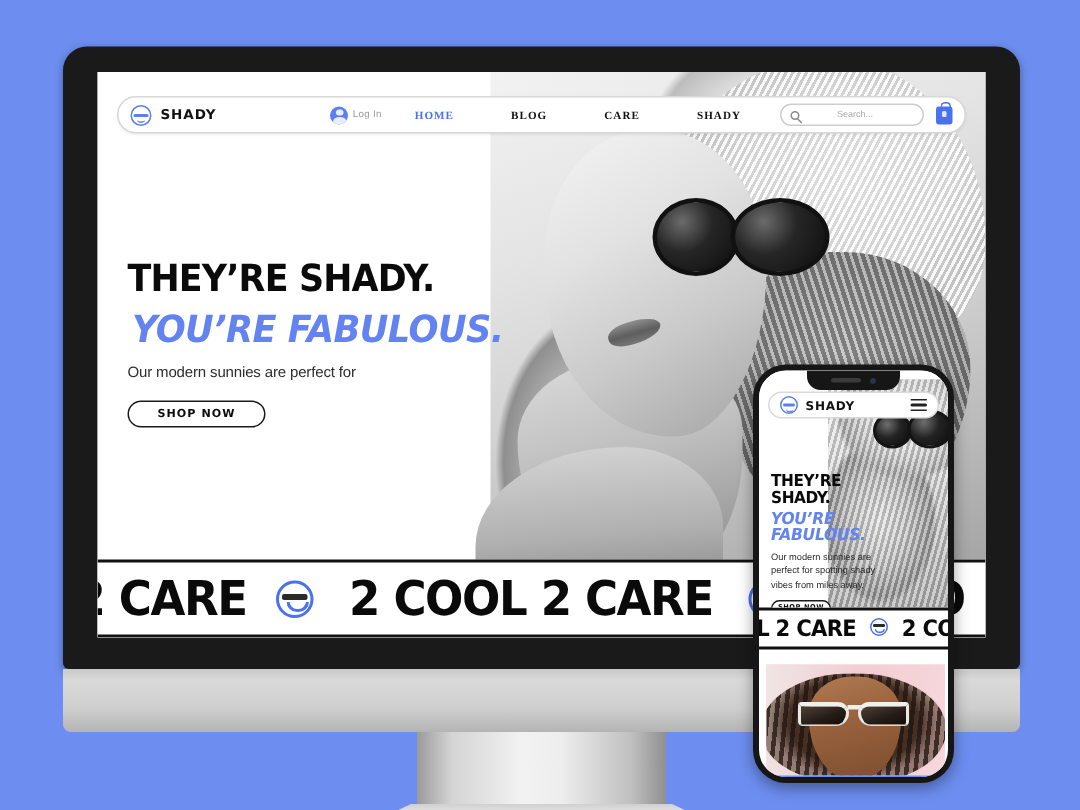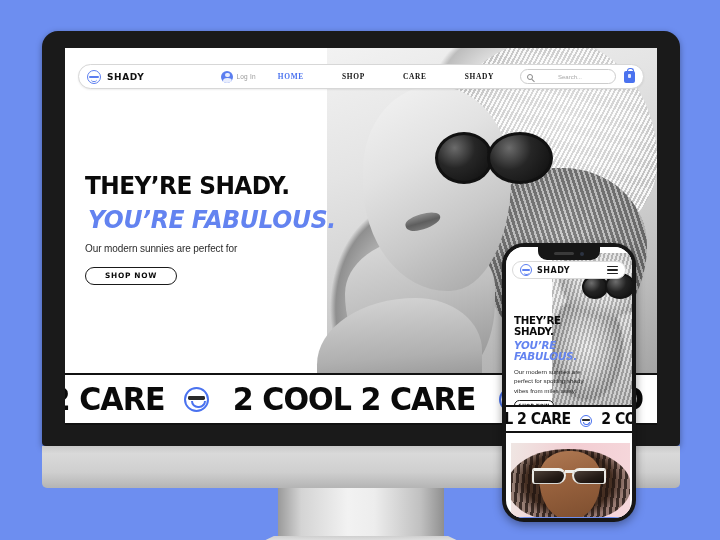--- a/index.html
+++ b/index.html
@@ -356,21 +356,21 @@
   .p-btn span {
     font-family:"DejaVu Sans", sans-serif;
     font-size:4.4px; font-weight:900; letter-spacing:.4px; color:#0a0a0a;
   }
 
   #p-marquee {
     position:absolute; left:0; top:158px; width:100%; height:28px;
     background:#fff; border-top:2px solid #111; border-bottom:2px solid #111;
     display:flex; align-items:center; overflow:hidden; white-space:nowrap;
   }
-  .p-mq-track { display:flex; align-items:flex-end; margin-left:-8px; }
+  .p-mq-track { display:flex; align-items:flex-start; margin-left:-8px; }
   .p-mq-word {
     font-family:"DejaVu Sans", sans-serif;
     font-size:15px; font-weight:900; letter-spacing:-.5px; color:#0a0a0a;
     padding:0 4px; transform:scaleX(.94); line-height:1;
   }
   .p-smiley {
     width:12px; height:12px; border-radius:50%;
     border:1.4px solid #4a72ef; position:relative; flex:none; margin:0 3px; background:#fff;
   }
   .p-smiley::before {
@@ -457,21 +457,21 @@
           </div>
           <div class="nav-spacer"></div>
 
           <div class="login">
             <div class="avatar-ic"></div>
             <div class="login-txt">Log In</div>
           </div>
 
           <div class="nav-links">
             <div class="nav-link active">HOME</div>
-            <div class="nav-link">SHOP</div>
+            <div class="nav-link">BLOG</div>
             <div class="nav-link">CARE</div>
             <div class="nav-link">SHADY</div>
           </div>
 
           <div class="search-box">
             <div class="search-ic"></div>
             <div class="search-ph">Search...</div>
           </div>
           <div class="bag-ic"></div>
         </div>

